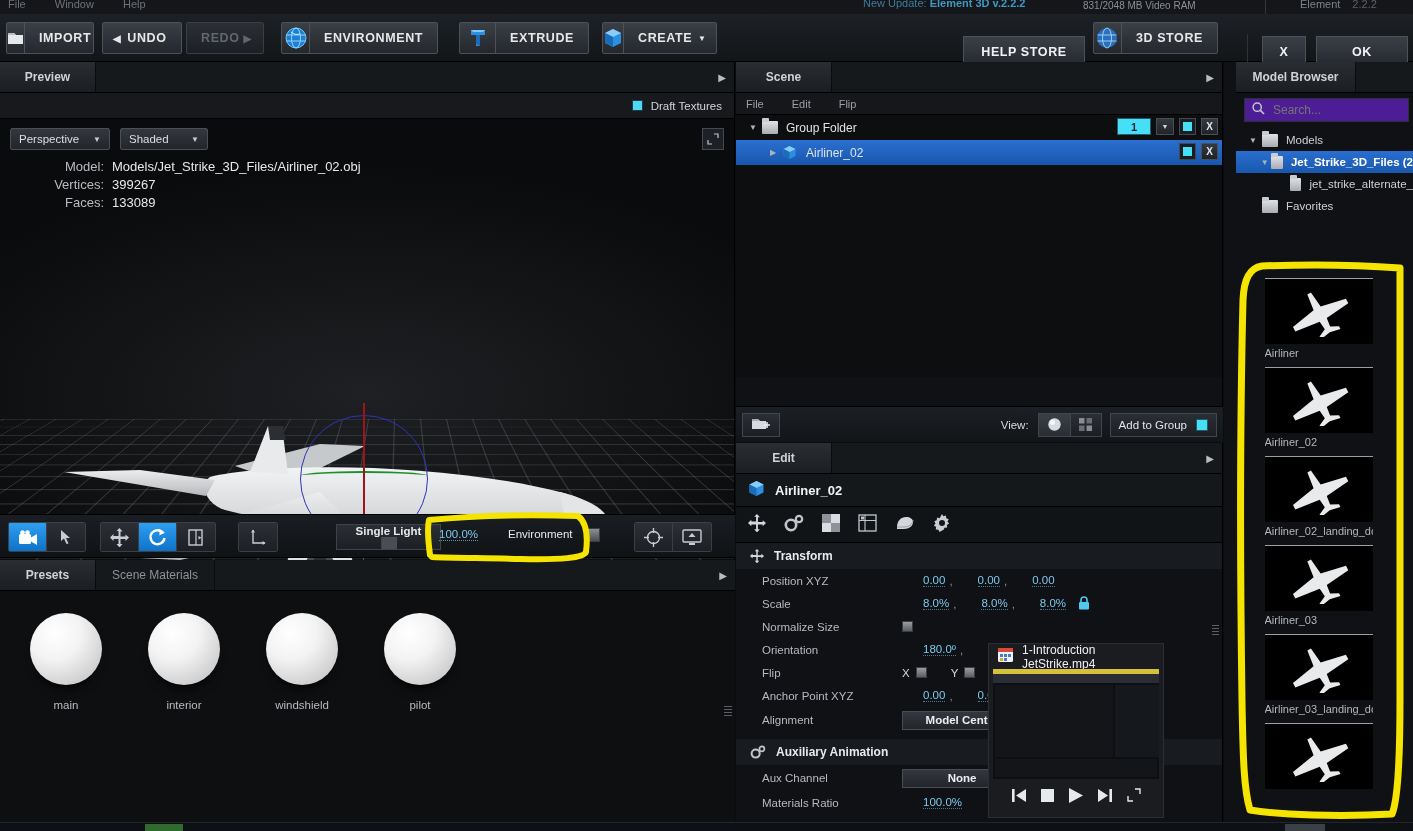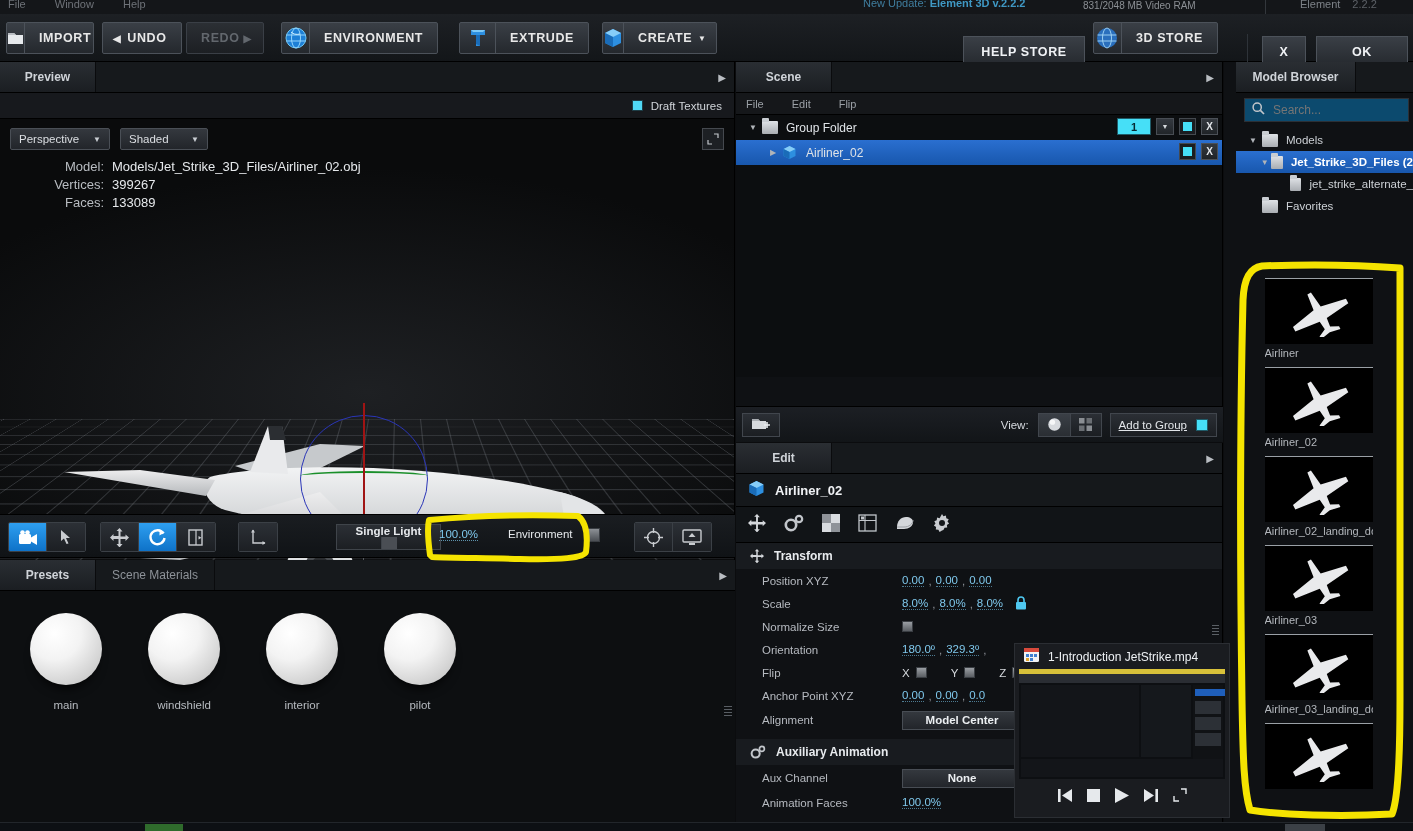--- a/index.html
+++ b/index.html
@@ -221,74 +221,74 @@
     justify-content:center; cursor:pointer; }
   .scene-bottom .vlabel { margin-left:auto; font-size:11.5px; color:#d5d9de; margin-right:9px; }
   .view-toggle { display:flex; border:1px solid #41464d; height:24px; }
   .view-toggle .vt { width:31px; display:flex; align-items:center; justify-content:center;
     background:linear-gradient(#2b2f35,#1b1e22); cursor:pointer; }
   .view-toggle .vt.on { background:linear-gradient(#3a3f46,#2a2e33); }
   .view-toggle .vt + .vt { border-left:1px solid #41464d; }
   .addgroup {
     margin-left:8px; height:24px; border:1px solid #41464d;
     background:linear-gradient(#2b2f35,#1b1e22); display:flex; align-items:center;
-    padding:0 8px; gap:9px; font-size:11.5px; color:#e2e5e9; cursor:pointer;text-decoration:underline;
+    padding:0 8px; gap:9px; font-size:11.5px; color:#e2e5e9; cursor:pointer;
   }
   .addgroup .sw { width:12px; height:12px; background:#46dff7; border:1px solid #1f5b68; }
 
   
   .edit-panel {
     position:absolute; left:736px; top:443px; width:487px; height:388px;
     background:#0f1114; border-right:1px solid #000;
   }
   .edit-head { height:33px; display:flex; align-items:center; padding-left:12px;
     background:#15181b; border-bottom:1px solid #000; }
   .edit-head .nm { font-size:13px; font-weight:bold; color:#f0f2f5; margin-left:10px; }
   .edit-icons { height:36px; display:flex; align-items:center; gap:18px;
     padding-left:12px; background:#111417; border-bottom:1px solid #000; }
   .edit-icons .ei { cursor:pointer; }
   .sec-head { height:26px; display:flex; align-items:center; gap:10px;
     padding-left:14px; background:#181b1f; font-size:12px; font-weight:bold; color:#e8ebee; }
   .prop { height:23px; display:flex; align-items:center; font-size:11.5px; padding-left:26px; }
   .prop .k { width:140px; color:#b6bac0; }
-  .prop .num { color:#7fc8ec; border-bottom:1px dotted #4d7b92; cursor:pointer; }
+  .prop .num { color:#7fc8ec; border-bottom:1px dotted #4d7b92; cursor:pointer;margin-left:21px; }
   .prop .sep { color:#8d9298; margin:0 4px; }
   .lockico { margin-left:12px; }
   .combo { height:19px; min-width:120px; background:linear-gradient(#34383e,#22252a);
     border:1px solid #484d54; display:flex; align-items:center; justify-content:center;
     font-size:11.5px; font-weight:bold; color:#eceff2; cursor:pointer; padding:0 10px; }
   .flipbox { display:flex; align-items:center; gap:6px; margin-right:16px; color:#d6dade; }
   .edit-scroll { position:absolute; right:2px; top:180px; width:9px; height:40px; }
   .edit-scroll i { display:block; height:1px; background:#5a5f65; margin:2px 1px; }
 
   
   .mb-panel {
     position:absolute; left:1224px; top:62px; width:189px; height:769px;
     background:#0f1114;
     padding-left:12px;
   }
-  .mb-search { height:24px; margin:5px 4px 4px 8px; background:#0c4a6e;
+  .mb-search { height:24px; margin:5px 4px 4px 8px; background:#4c1d95;
     border:1px solid #2c3036; display:flex; align-items:center; padding-left:7px; gap:8px; }
   .mb-search input { background:transparent; border:none; outline:none;
     color:#b6bac0; font-size:12px; font-family:"Liberation Sans",sans-serif; width:130px; }
   .mb-tree { padding-top:3px; height:92px; }
   .mb-row { height:22px; display:flex; align-items:center; font-size:11.5px;
             color:#cdd1d6; cursor:pointer; white-space:nowrap; overflow:hidden; }
   .mb-row.sel { background:linear-gradient(#2a6fd0,#1857ad); color:#fff; font-weight:bold; }
   .mb-list { position:absolute; left:0; top:216px; width:189px; height:615px; overflow:hidden; }
   .thumb-cell { width:108px; margin:0 auto 8px auto; }
   .thumb { width:108px; height:66px; background:#000; border-top:1px solid #9aa0a6;
            display:flex; align-items:center; justify-content:center; cursor:pointer; }
   .thumb-cell .cap { font-size:11px; color:#b3b7bc; margin-top:3px;
       white-space:nowrap; overflow:hidden; }
 
   
   .video-ov {
-    position:absolute; left:988px; top:643px; width:216px; height:175px;
-    background:#1a1c20; border:1px solid #2b2e33; z-index:40;margin-left:26px;
+    position:absolute; left:988px; top:643px; width:176px; height:175px;
+    background:#1a1c20; border:1px solid #2b2e33; z-index:40;
   }
   .video-title { height:25px; display:flex; align-items:center; gap:8px;
     padding-left:8px; font-size:12px; color:#eef1f4; }
   .video-body { height:110px; margin:0 4px; background:#0d0f12;
     position:relative; overflow:hidden; }
   .video-ctrls { height:36px; display:flex; align-items:center; justify-content:center; gap:15px; }
   .video-ctrls .vb { cursor:pointer; }
 
   
   .mini { position:absolute; inset:0; }
@@ -589,25 +589,25 @@
       <div class="panel-tab-fill"></div>
       <div class="panel-arrow">▶</div>
     </div>
     <div class="sphere-wrap">
       <div class="sphere-cell">
         <div class="sphere"></div>
         <div class="nm">main</div>
       </div>
       <div class="sphere-cell">
         <div class="sphere"></div>
-        <div class="nm">windshield</div>
+        <div class="nm">interior</div>
       </div>
       <div class="sphere-cell">
         <div class="sphere"></div>
-        <div class="nm">interior</div>
+        <div class="nm">windshield</div>
       </div>
       <div class="sphere-cell">
         <div class="sphere"></div>
         <div class="nm">pilot</div>
       </div>
     </div>
     <div class="preset-scroll">
       <div class="grip">
           <i></i>
           <i></i>
@@ -835,21 +835,21 @@
       </svg>
       <span>Auxiliary Animation</span>
     </div>
 
     <div class="prop" style="height:26px;">
       <span class="k">Aux Channel</span>
       <span class="combo">None</span>
     </div>
 
     <div class="prop">
-      <span class="k">Animation Faces</span>
+      <span class="k">Materials Ratio</span>
       <span class="num">100.0%</span>
     </div>
 
     <div class="edit-scroll">
         <i></i>
         <i></i>
         <i></i>
         <i></i>
       </div>
   </div>

